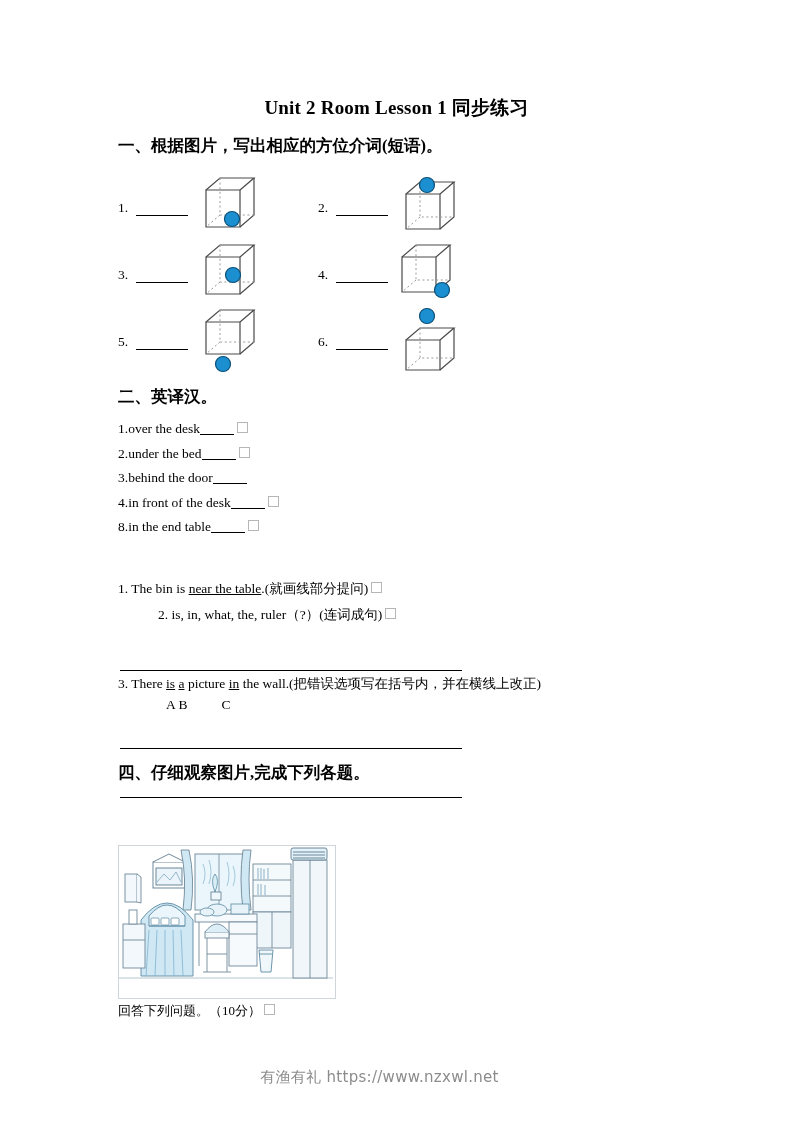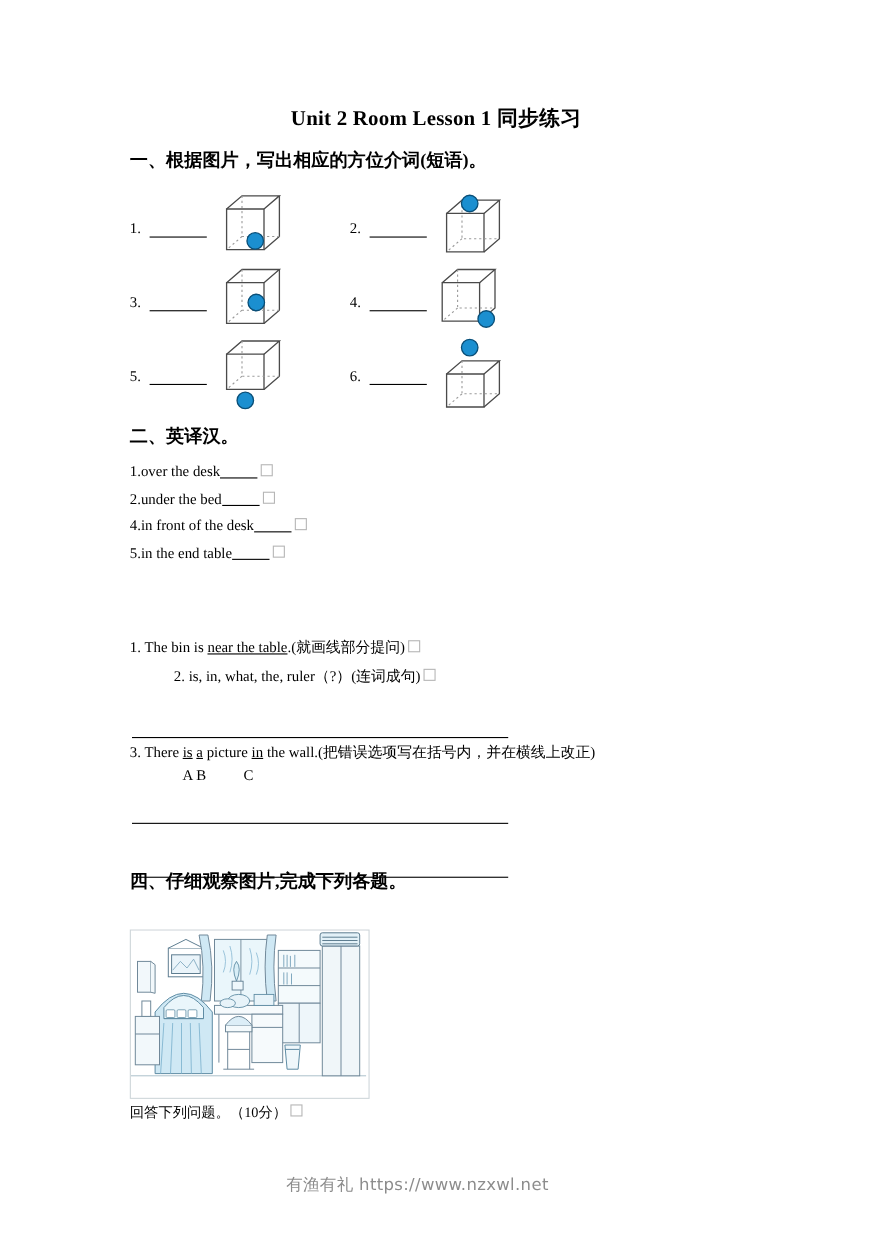--- a/index.html
+++ b/index.html
@@ -37,21 +37,21 @@
   .section-heading {
     position: absolute;
     left: 118px;
     font-size: 16.5px;
     font-weight: bold;
     white-space: nowrap;
   }
   #sec1-heading { top: 135px; }
   #sec2-heading { top: 386px; }
   #sec3-heading { top: 545px; }
-  #sec4-heading { top: 762px; margin-top: 28px; }
+  #sec4-heading { top: 762px; }
 
   
   .cube-grid {
     position: absolute;
     left: 118px;
     top: 172px;
     width: 420px;
     height: 202px;
   }
   .cube-item {
@@ -315,24 +315,27 @@
   <div class="section-heading" id="sec2-heading">二、英译汉。</div>
 
   <div class="trans-list">
     <div class="trans-item">
       <span>1.over the desk</span><span class="blank-sm"></span><span class="box-glyph"></span>
     </div>
     <div class="trans-item">
       <span>2.under the bed</span><span class="blank-sm"></span><span class="box-glyph"></span>
     </div>
     <div class="trans-item">
+      <span>3.behind the door</span><span class="blank-sm"></span>
+    </div>
+    <div class="trans-item">
       <span>4.in front of the desk</span><span class="blank-sm"></span><span class="box-glyph"></span>
     </div>
     <div class="trans-item">
-      <span>5.in the end table</span><span class="blank-sm"></span><span class="box-glyph"></span>
+      <span>8.in the end table</span><span class="blank-sm"></span><span class="box-glyph"></span>
     </div>
   </div>
 
 
   <div class="sec3-body">
 
     <div class="q-line" style="height:26px;">
       <span>1. The bin is </span><span class="u-line">near the table</span><span>.(就画线部分提问)</span><span class="box-glyph"></span>
     </div>
 

